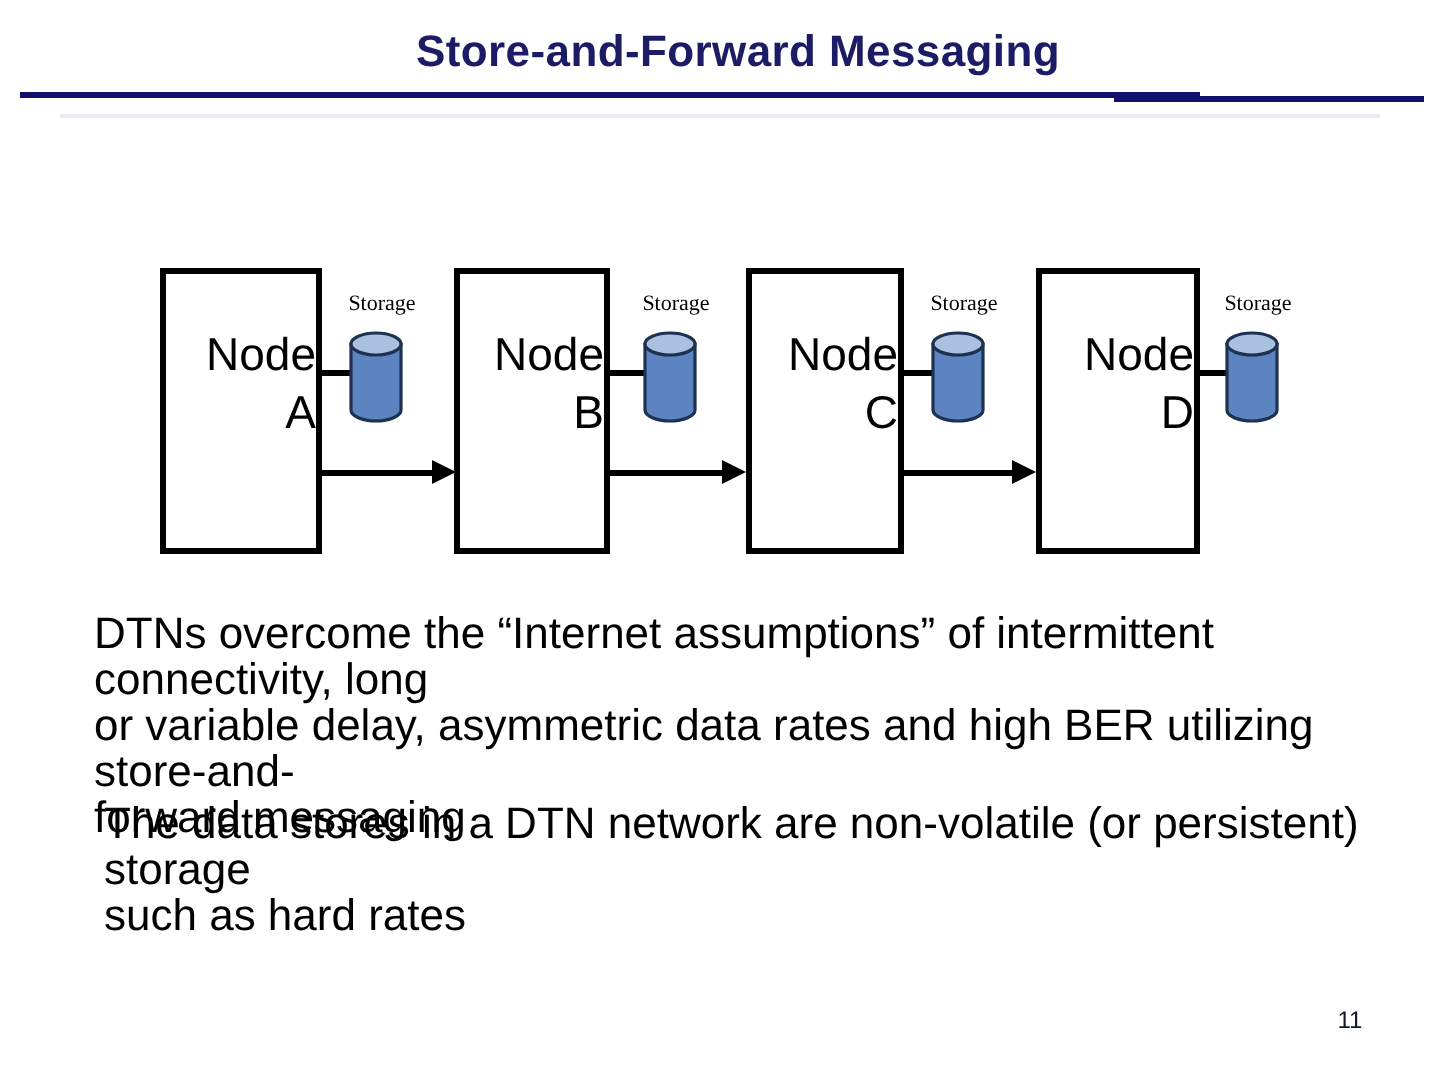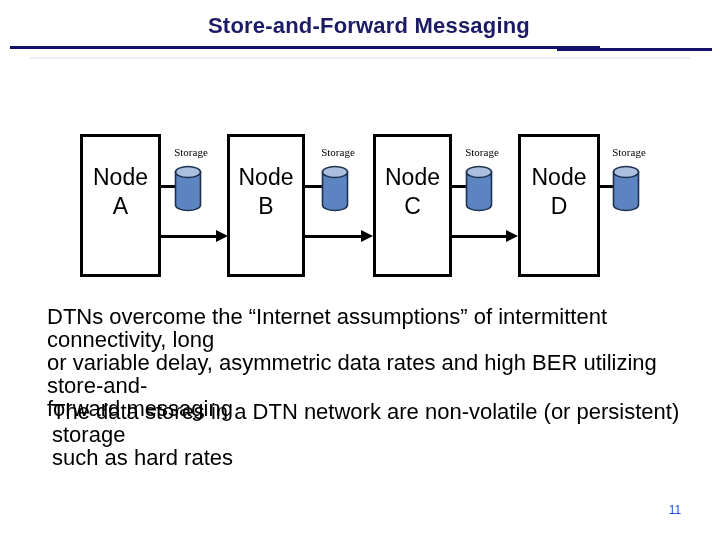--- a/index.html
+++ b/index.html
@@ -48,21 +48,21 @@
     box-sizing: border-box;
     background: #fff;
   }
   .node-box.a { left: 80px;  width: 81px; }
   .node-box.b { left: 227px; width: 78px; }
   .node-box.c { left: 373px; width: 79px; }
   .node-box.d { left: 518px; width: 82px; }
   .node-label {
     width: 100%;
     padding-top: 26px;
-    text-align: center;
+    text-align: right;
     font-size: 23px;
     line-height: 29px;
     color: #000;
     white-space: pre-line;
   }
 
   
   .storage-label {
     position: absolute;
     top: 146px;
@@ -125,21 +125,21 @@
   .para.p1 { left: 47px; top: 305px; width: 650px; }
   .para.p2 { left: 52px; top: 400px; width: 630px; }
 
   
   .page-number {
     position: absolute;
     left: 663px; top: 503px;
     width: 24px;
     text-align: center;
     font-size: 12px;
-    color: #1d4ed8;
+    color: #0f172a;
   }
 </style>
 </head>
 <body>
 
 <div class="slide">
 
   <div class="slide-title">Store-and-Forward Messaging</div>
   <div class="rule-a"></div>
   <div class="rule-b"></div>

